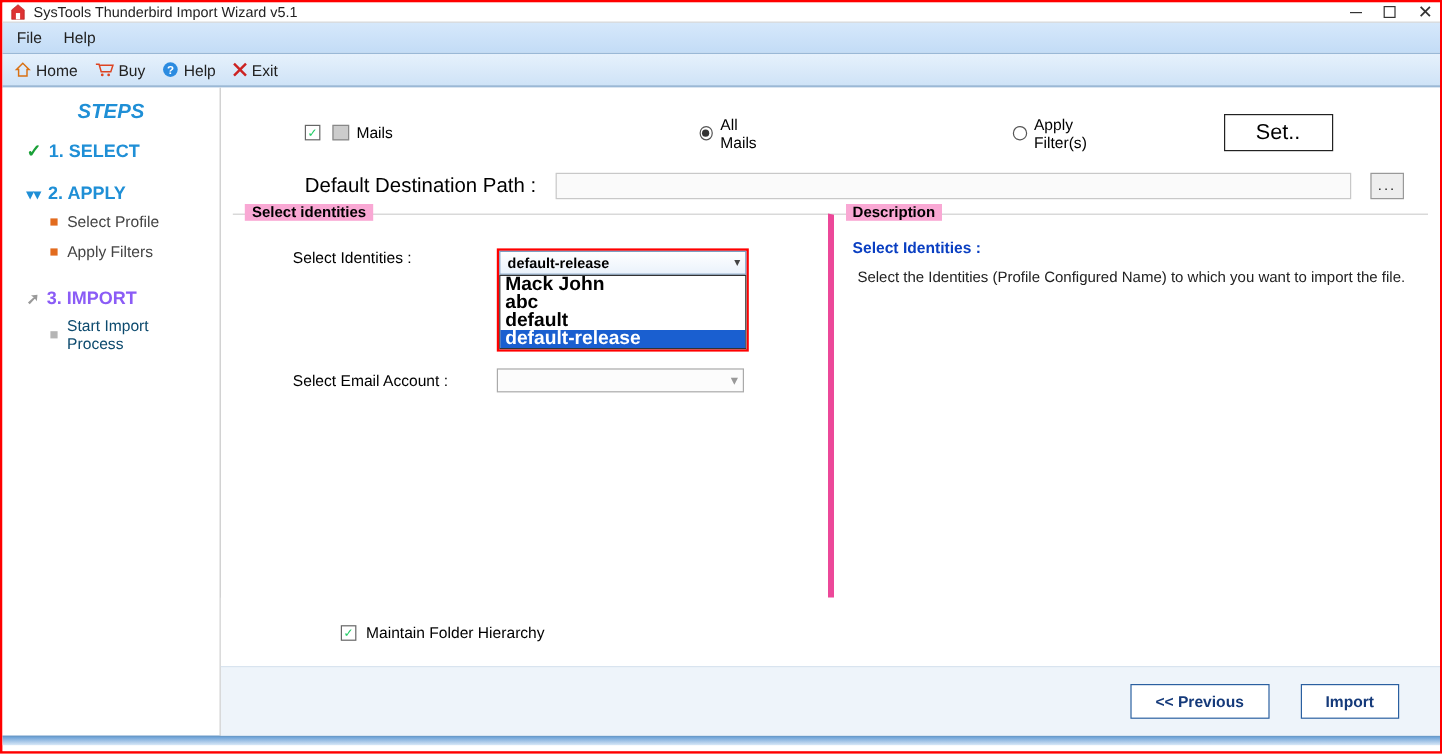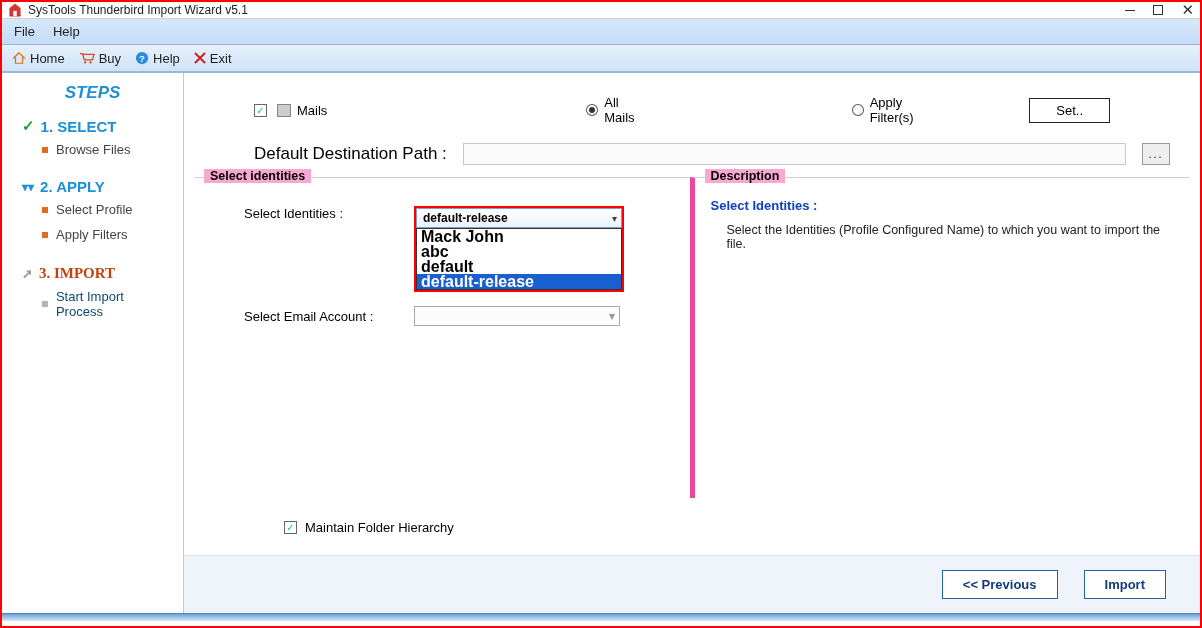--- a/index.html
+++ b/index.html
@@ -68,21 +68,21 @@
     color: #1f8fd6;
     font-style: italic;
     margin-bottom: 10px;
   }
   .step-head {
     display: flex; align-items: center; gap: 6px;
     font-size: 15px; font-weight: 700;
     padding: 4px 14px 2px 20px;
   }
   .step-head.active { color: #1f8fd6; }
-  .step-head.inactive { color: #c2410c; font-family: Liberation Serif, serif; }
+  .step-head.inactive { color: #8b5cf6; }
   .step-sub {
     display: flex; align-items: center; gap: 8px;
     padding: 5px 10px 5px 40px;
     font-size: 13px; color: #444;
   }
   .step-sub.inactive { color: #0c4a6e; }
   .bullet { width: 6px; height: 6px; background: #e26b1e; }
   .bullet.inactive { background: #b5b5b5; }
   .content {
     flex: 1;
@@ -103,21 +103,21 @@
     align-items: center; justify-content: center; font-size: 10px; color: #2c6; background:#fff;
   }
   .graybox { width:14px; height:13px; background:#ccc; border:1px solid #888; display:inline-block; margin-left:4px;}
   .radio {
     width: 12px; height: 12px; border-radius: 50%; border: 1px solid #555;
     display: inline-flex; align-items: center; justify-content: center; background:#fff;
   }
   .radio.checked::after { content:""; width:6px; height:6px; background:#333; border-radius:50%; }
   .opt { display:inline-flex; align-items:center; gap:6px; font-size:13px; }
   .set-btn {
-    border: 1px solid #222; background:#fff; padding: 4px 26px; font-size:13px;
+    border: 1px solid #222; background:#fff; padding: 4px 26px; font-size:18px;
   }
   .dest-row {
     display: flex; align-items: center; padding: 8px 30px 12px 70px; gap: 16px;
   }
   .dest-input {
     flex: 1; height: 22px; border: 1px solid #c8c8c8; background: #fafafa;
     display:flex; align-items:center; padding: 0 10px; color:#bbb; font-size:12px;
   }
   .browse-btn {
     width: 28px; height: 22px; border: 1px solid #999; background:#eee;
@@ -154,21 +154,21 @@
     border: 1px solid #333; background:#fff; font-size:16px;
   }
   .dropdown-list .ditem { padding: 0 4px; line-height: 15px; font-weight:700; }
   .dropdown-list .ditem.selected { background:#1a5fd0; color:#fff; }
   .combo2 {
     width: 206px; height: 20px; border: 1px solid #aaa; background:#fcfcfc;
     display:flex; align-items:center; justify-content:space-between;
     padding: 0 4px 0 6px; font-size:12px; color:#999;
   }
   .desc-title { color:#0a3fc2; font-weight:700; font-size:13px; margin: 6px 0 10px 6px; }
-  .desc-body { font-size:12.5px; color:#222; margin-left:22px; }
+  .desc-body { font-size:12.5px; color:#222; margin-left:10px; }
   .maintain-row {
     padding: 22px 0 20px 100px; font-size:13px; display:flex; align-items:center; gap:8px;
     background:#fff;
   }
   .footer-bar {
     background: #eef4fa; height: 58px; display:flex; align-items:center;
     justify-content:flex-end; gap: 26px; padding: 0 34px;
     border-top: 1px solid #d9e4ef;
   }
   .navbtn {
@@ -245,24 +245,20 @@
 </div>
 
 <div class="main">
 
   <div class="sidebar">
     <div class="steps-title">STEPS</div>
 
     <div class="step-head active">
       <span class="check-icon"></span>
       <span>1. SELECT</span>
-    </div>
-    <div class="step-sub">
-      <span class="bullet"></span>
-      <span>Browse Files</span>
     </div>
 
     <div style="height:12px"></div>
 
     <div class="step-head active">
       <span style="color:#1f8fd6;font-size:12px;">▾▾</span>
       <span>2. APPLY</span>
     </div>
     <div class="step-sub">
       <span class="bullet"></span>

